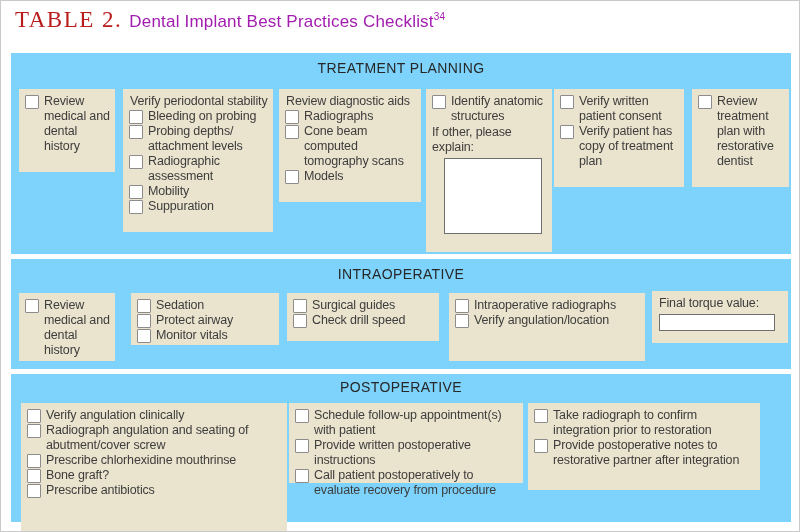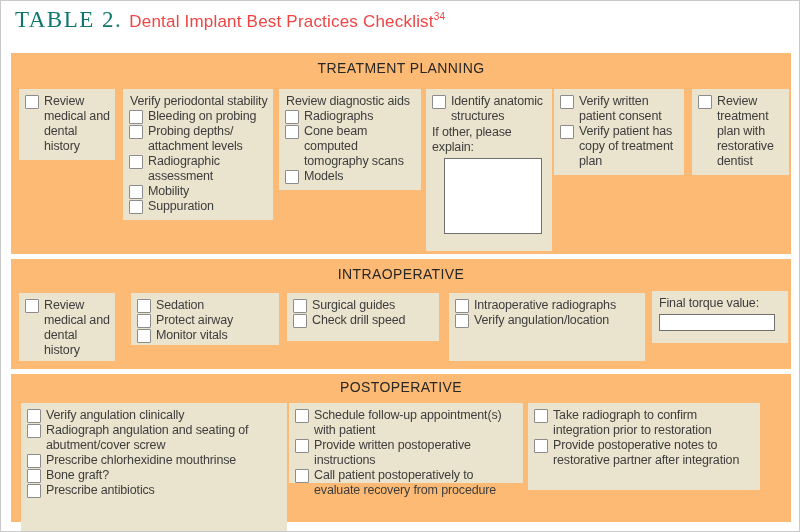--- a/index.html
+++ b/index.html
@@ -3,34 +3,34 @@
 <meta charset="utf-8">
 <style>
   html,body{margin:0;padding:0;background:#fff;}
   .page{
     position:relative;width:800px;height:532px;box-sizing:border-box;
     background:#fff;border:1px solid #c9c9c9;overflow:hidden;
     font-family:"Liberation Sans",sans-serif;color:#3d3d3d;
   }
   .title-row{position:absolute;left:14px;top:6px;white-space:nowrap;}
   .title-serif{
-    font-family:"Liberation Serif",serif;font-size:23px;color:#0f766e;
+    font-family:"Liberation Serif",serif;font-size:23px;color:#b91c1c;
     letter-spacing:1.5px;
   }
-  .title-sans{font-size:17px;color:#ef4444;margin-left:7px;letter-spacing:.2px;}
+  .title-sans{font-size:17px;color:#a21caf;margin-left:7px;letter-spacing:.2px;}
   .title-sans sup{font-size:10px;}
 
-  .panel{position:absolute;left:10px;width:780px;background:#fdba74;}
+  .panel{position:absolute;left:10px;width:780px;background:#7dd3fc;}
   .panel-header{
     position:absolute;left:0;width:100%;text-align:center;
     font-size:14px;color:#272727;letter-spacing:.4px;
   }
   .col{
     position:absolute;background:#eae3cd;box-sizing:border-box;
-    padding:5px 5px 6px 6px;font-size:12.5px;line-height:15px;
+    padding:5px 5px 18px 6px;font-size:12.5px;line-height:15px;
   }
   .colhead{margin:0 0 0 1px;letter-spacing:-.15px;}
   .item{display:flex;align-items:flex-start;}
   .cb{
     flex:none;width:12px;height:12px;margin:1px 5px 0 0;background:#fff;
     border:1px solid #8c8c8c;border-radius:1px;display:inline-block;
   }
   .lbl{letter-spacing:-.15px;}
   .note{margin-top:1px;letter-spacing:-.15px;}
   textarea.explain{

